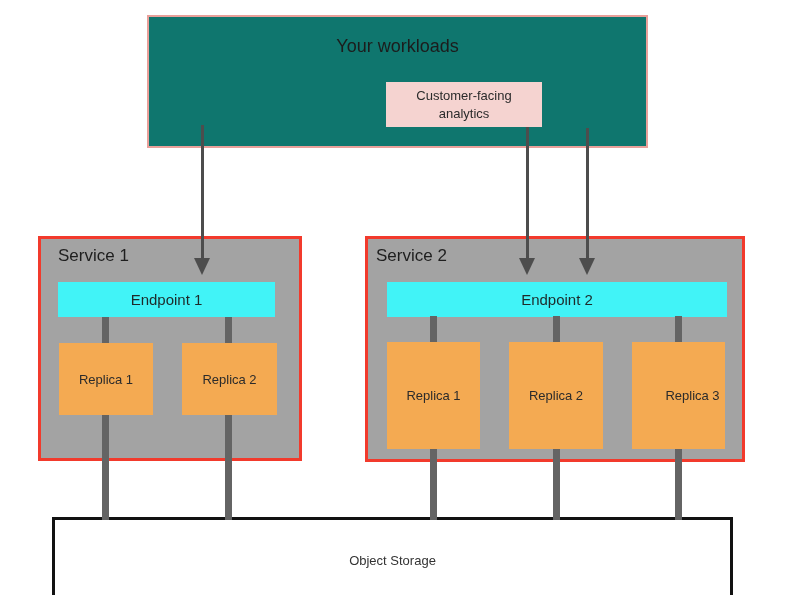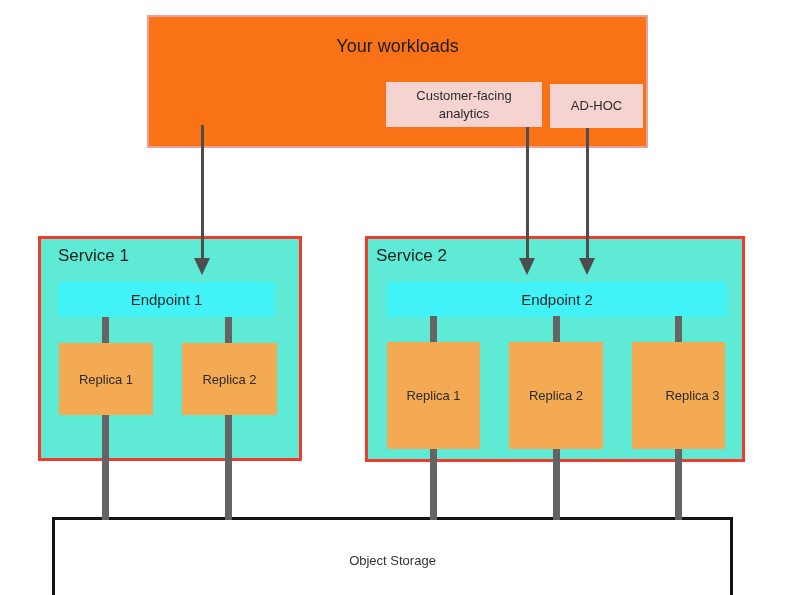--- a/index.html
+++ b/index.html
@@ -9,21 +9,21 @@
     height: 595px;
     background: #ffffff;
     font-family: "Liberation Sans", sans-serif;
     overflow: hidden;
   }
   .abs { position: absolute; box-sizing: border-box; }
 
   
   .workloads-box {
     border: 2px solid #e9a09a;
-    background: #f97316;
+    background: #0f766e;
     padding-left: 18px;
   }
   .workloads-title {
     width: 100%;
     text-align: center;
     font-size: 18px;
     color: #1c1c1c;
   }
   .wl-item {
     background: #f5d3d0;
@@ -32,21 +32,21 @@
     display: flex;
     align-items: center;
     justify-content: center;
     text-align: center;
     line-height: 1.35;
     padding: 2px 6px;
   }
 
   
   .service {
-    background: #5eead4;
+    background: #a3a3a3;
     border: 3px solid #f23a2c;
   }
   .svc-label {
     font-size: 17px;
     color: #1e1e1e;
   }
   .endpoint {
     background: #41f3f7;
     color: #1e2a2a;
     font-size: 15px;
@@ -86,21 +86,20 @@
   }
 </style>
 </head>
 <body>
 
 <div class="stage">
 
   <div class="abs workloads-box" style="left:147px; top:15px; width:501px; height:133px;">
     <div class="abs workloads-title" style="left:0; top:19px;">Your workloads</div>
     <div class="abs wl-item" style="left:237px; top:65px; width:156px; height:45px;">Customer-facing analytics</div>
-    <div class="abs wl-item" style="left:401px; top:67px; width:93px; height:44px;">AD-HOC</div>
   </div>
 
   <div class="abs service" style="left:38px; top:236px; width:264px; height:225px;">
     <div class="abs svc-label" style="left:17px; top:7px;">Service 1</div>
     <div class="abs endpoint" style="left:17px; top:43px; width:217px; height:35px;">Endpoint 1</div>
     <div class="abs replica" style="left:18px; top:104px; width:94px; height:72px;">Replica 1</div>
     <div class="abs replica" style="left:141px; top:104px; width:95px; height:72px;">Replica 2</div>
   </div>
 
   <div class="abs service" style="left:365px; top:236px; width:380px; height:226px;">

